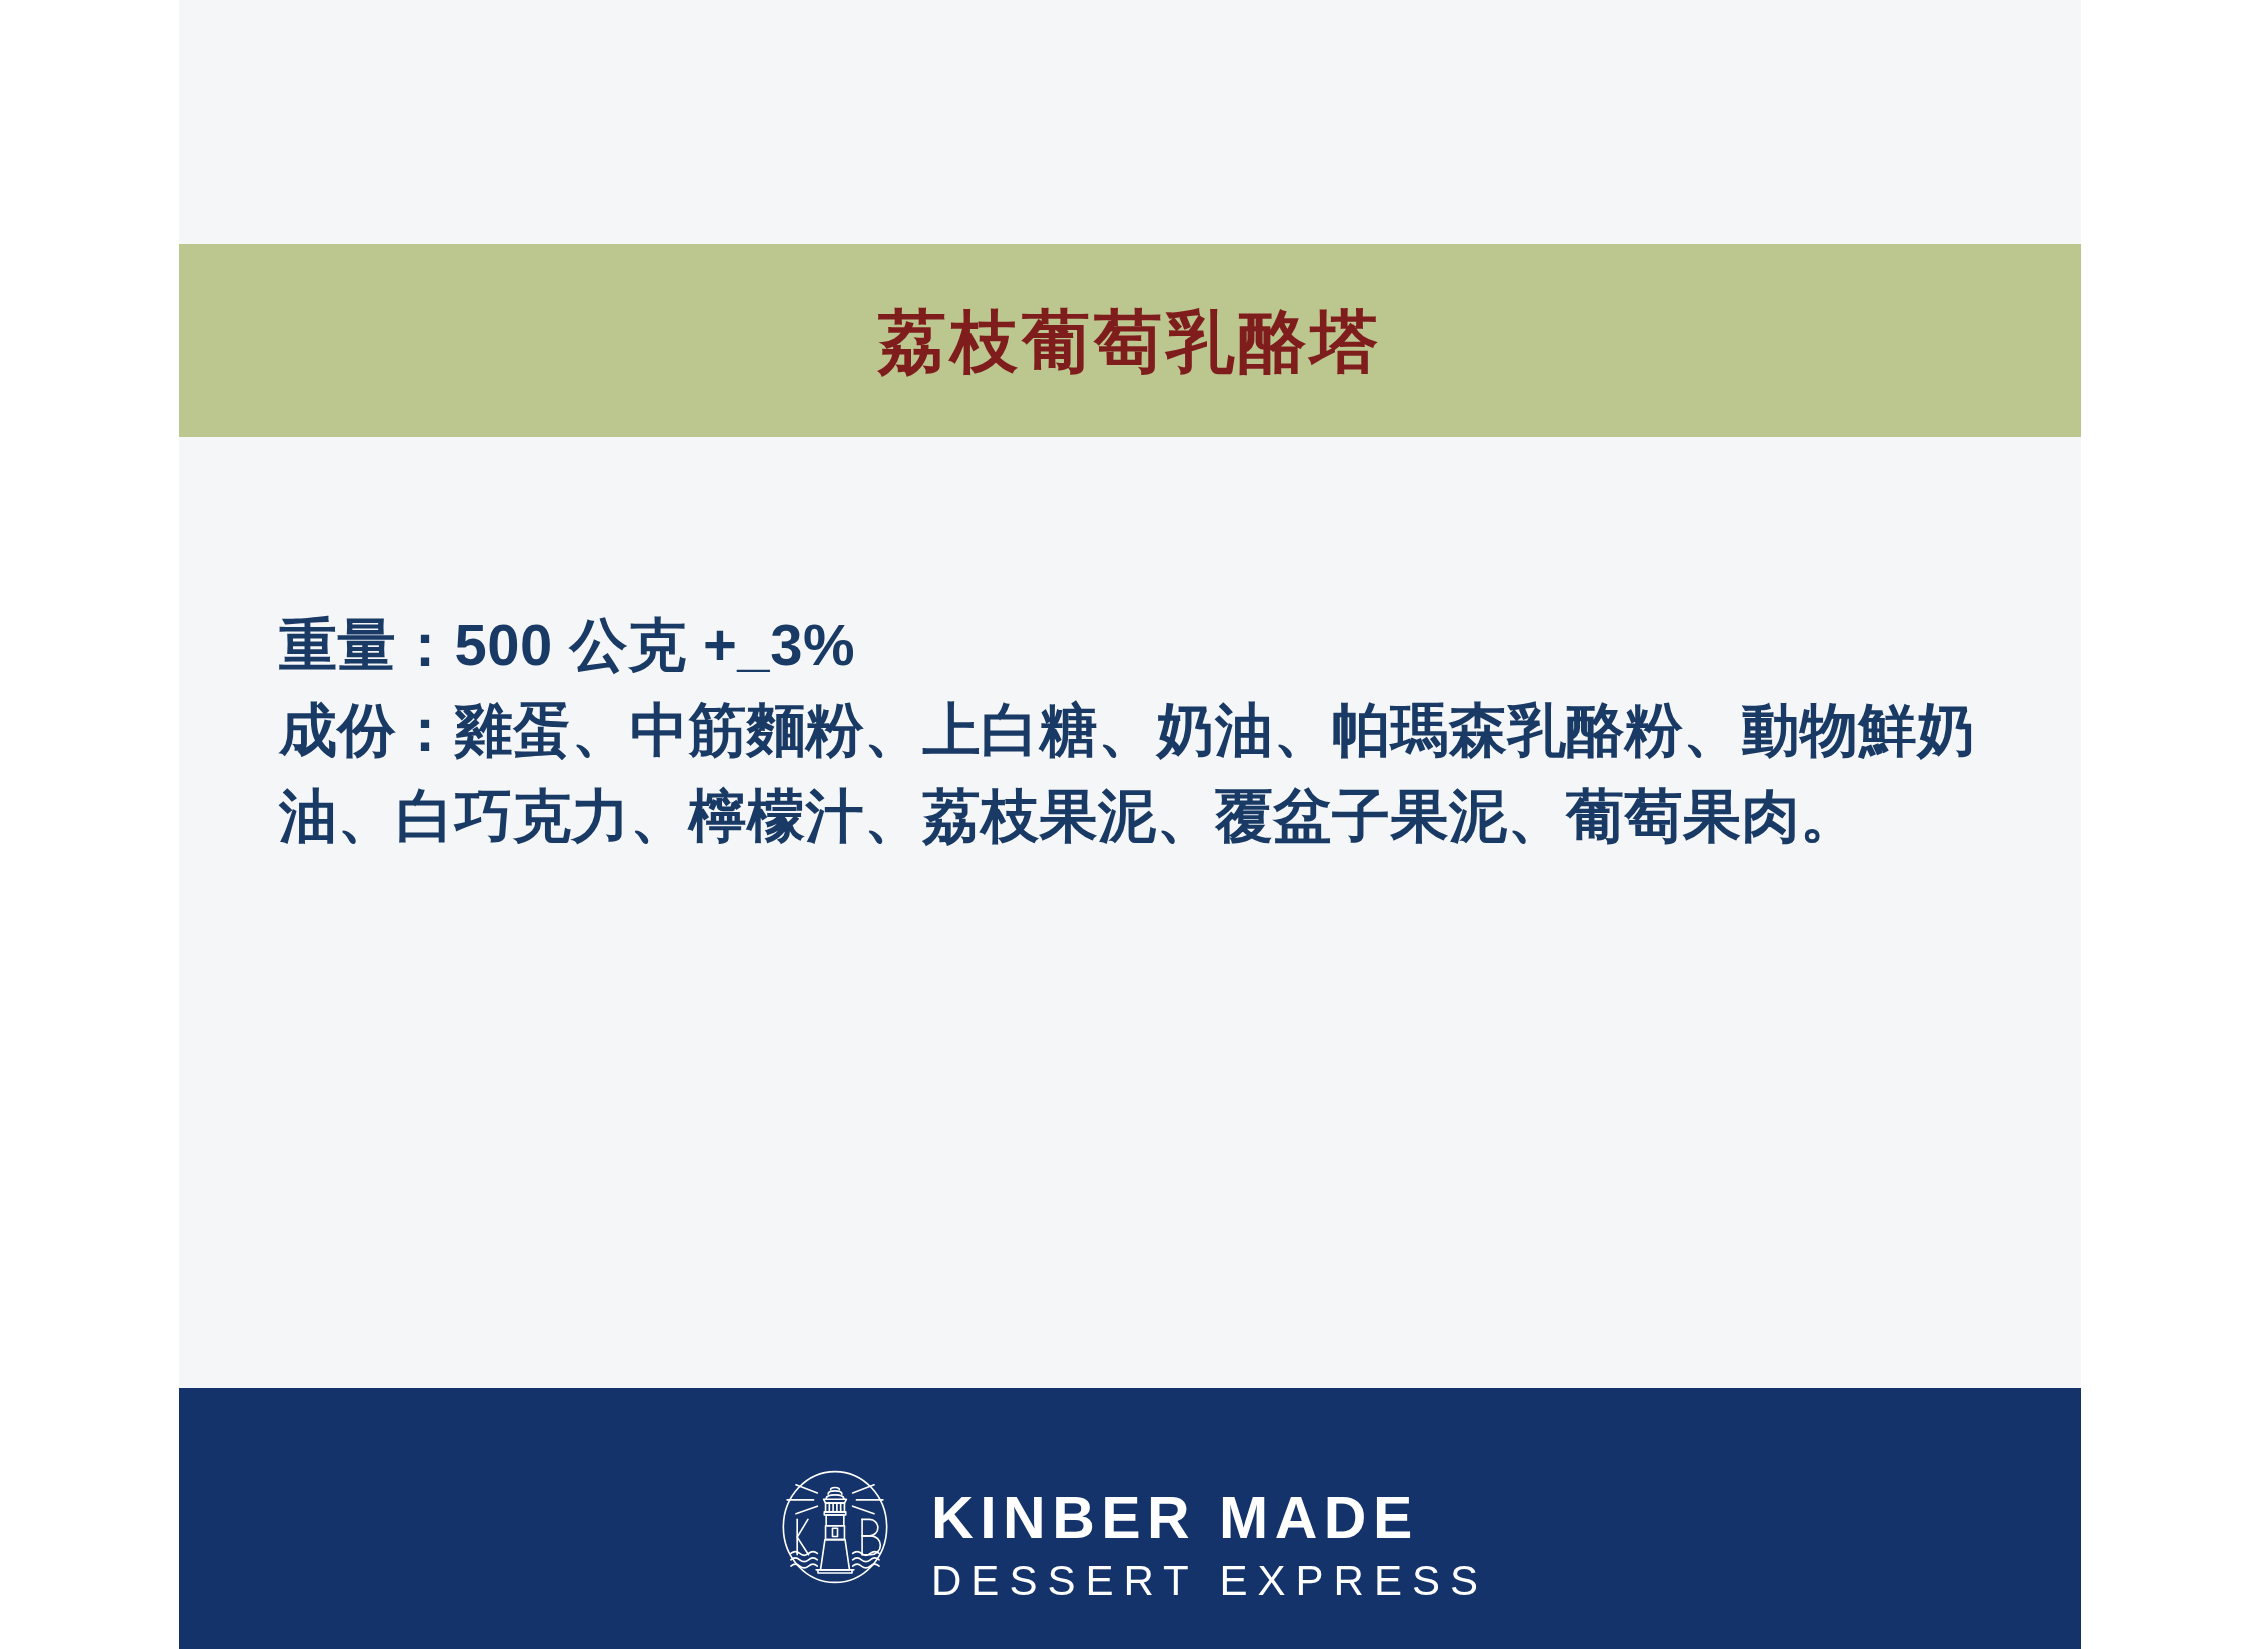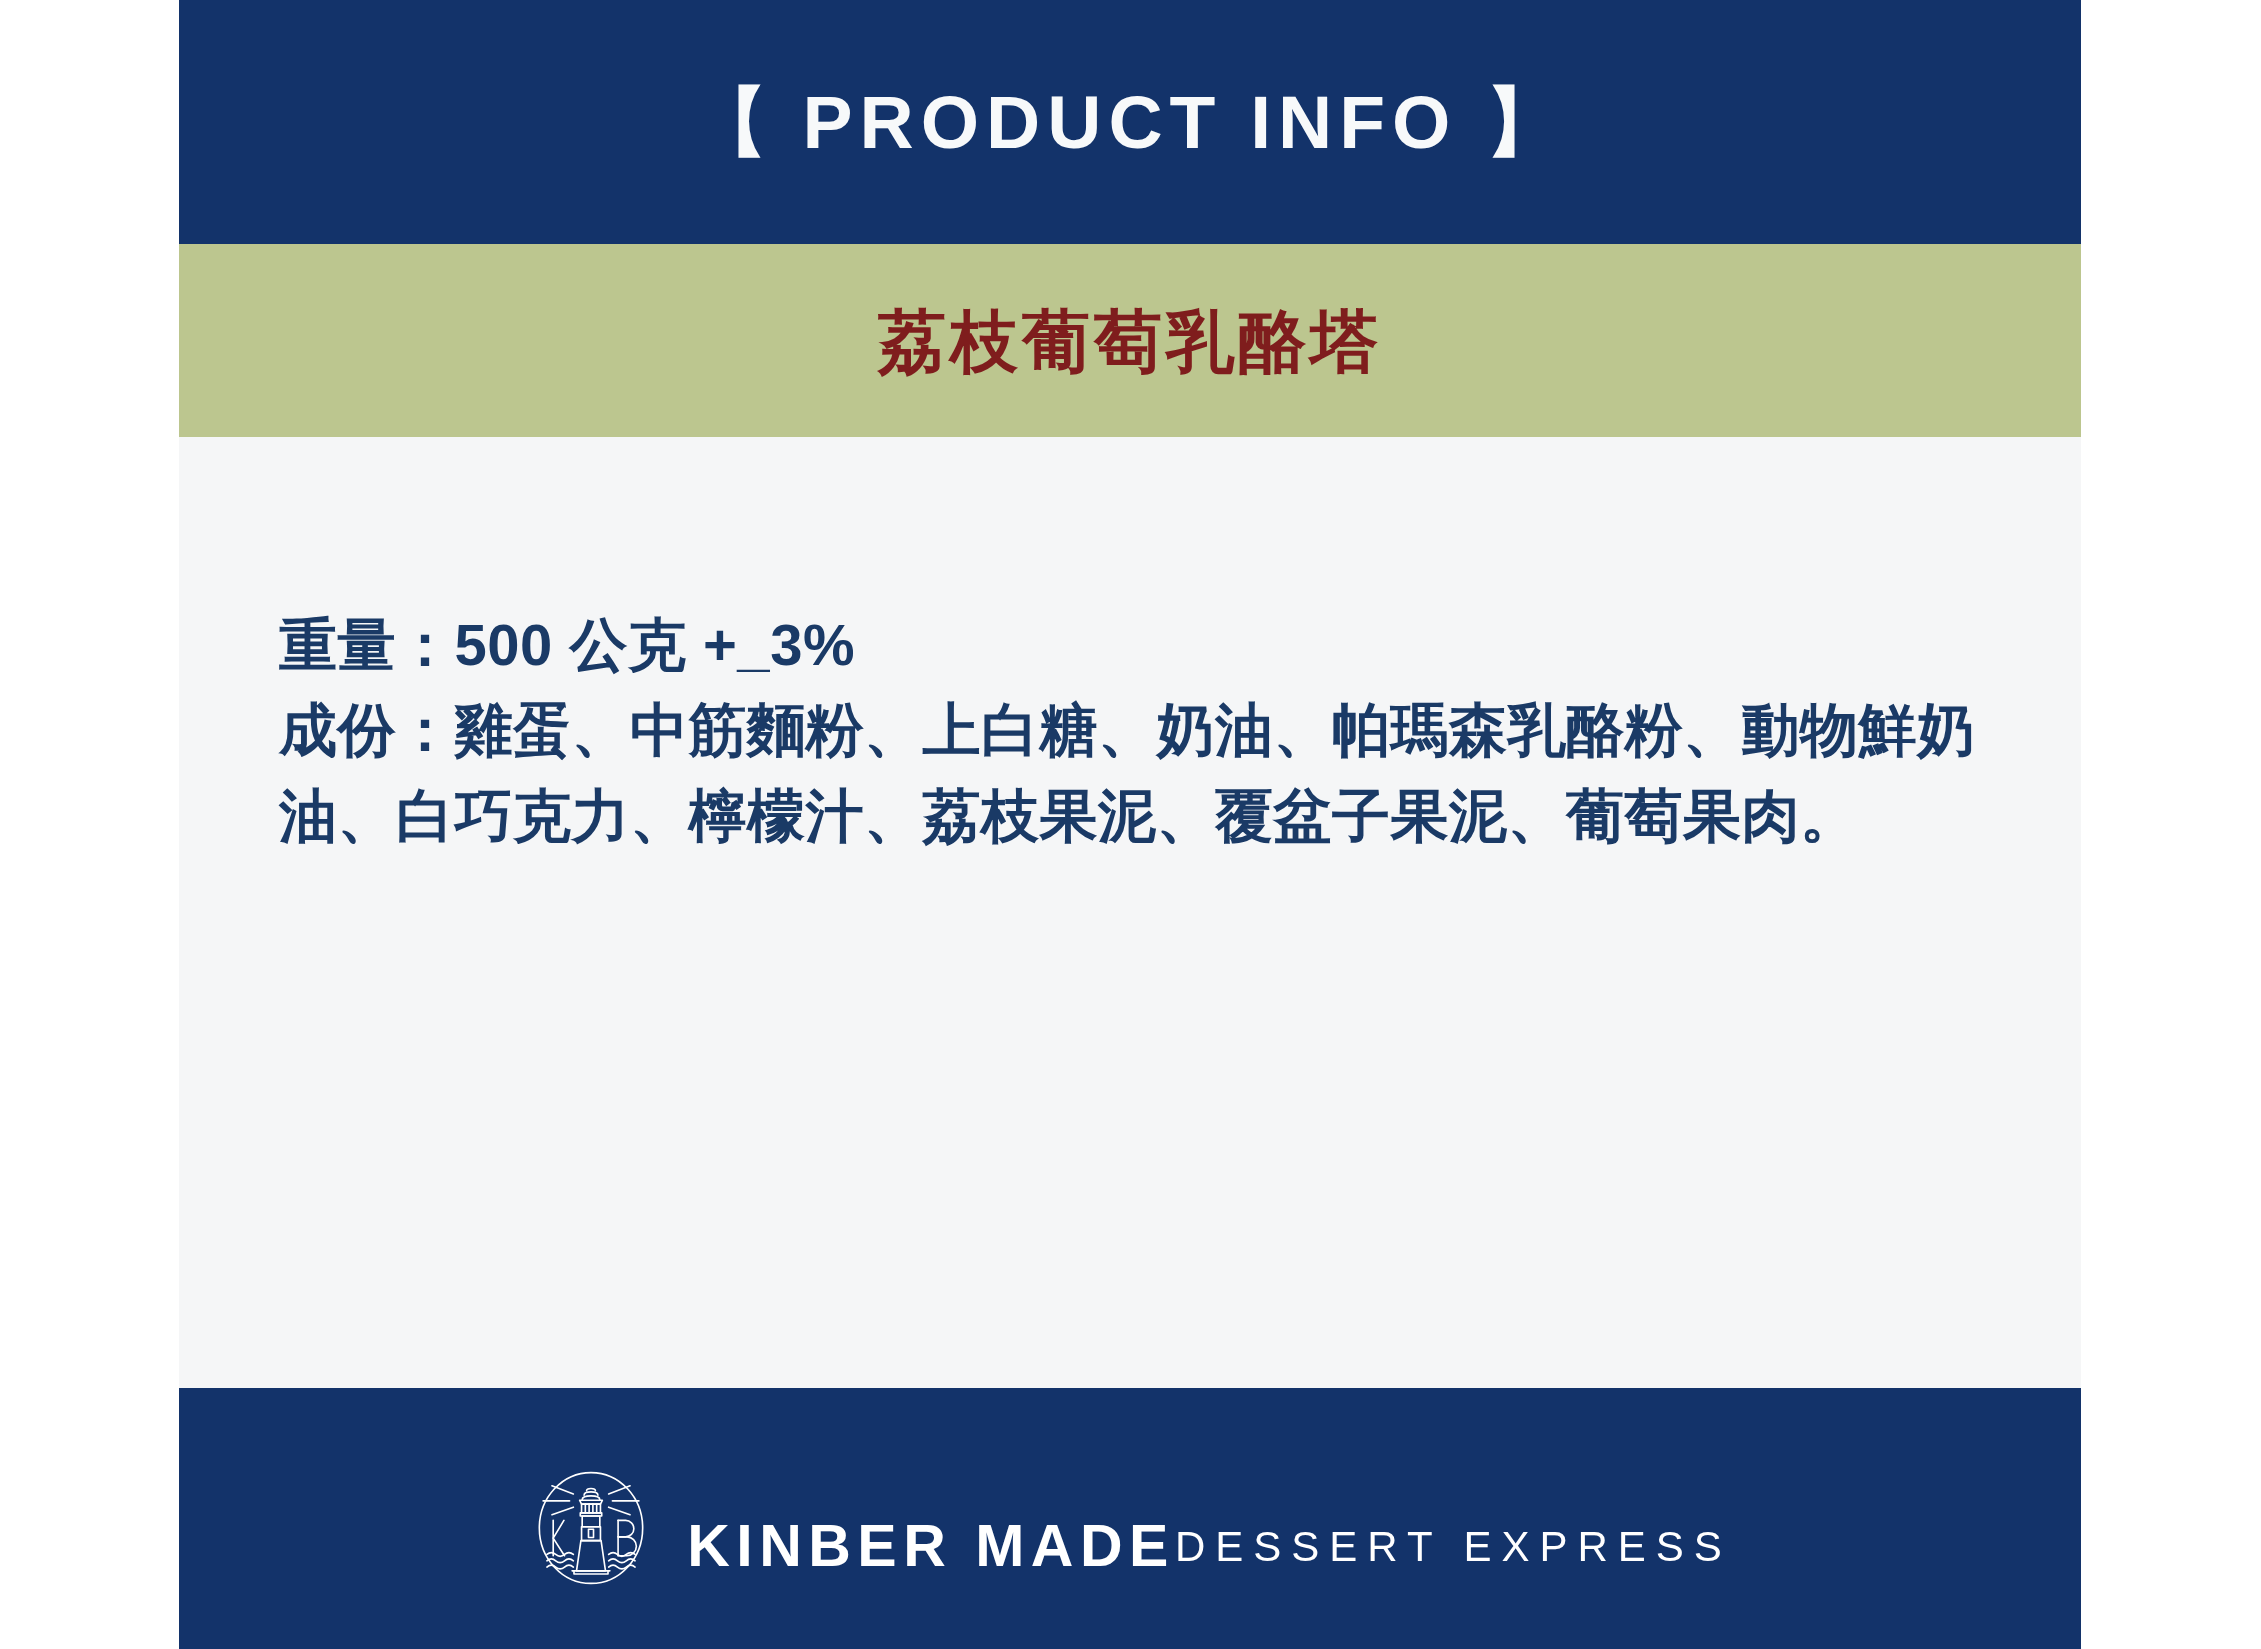--- a/index.html
+++ b/index.html
@@ -109,21 +109,21 @@
   }
   .brand {
     display: flex;
     align-items: center;
     gap: 33px;
     transform: translateY(9px);
   }
   .brand-emblem { width: 126px; height: 126px; display: block; }
   .brand-words {
     display: flex;
-    flex-direction: row;
+    flex-direction: column;
     justify-content: flex-start;
     margin-top: 38px;
   }
   .brand-name {
     color: #ffffff;
     font-size: 59px;
     font-weight: 700;
     letter-spacing: 6.5px;
     line-height: 1.06;
     white-space: nowrap;
@@ -140,23 +140,20 @@
     font-family: "Liberation Sans", sans-serif;
   }
 </style>
 </head>
 <body>
 
 <div id="page">
 
   <div class="card">
 
-    <div class="header-band">
-      <div class="header-title">【 PRODUCT INFO 】</div>
-    </div>
 
     <div class="title-band">
       <div class="product-title">荔枝葡萄乳酪塔</div>
     </div>
 
     <div class="body-area">
       <div class="spec-lines">
         <div class="spec-line">重量：500 公克 +_3%</div>
         <div class="spec-line wrap">成份：雞蛋、中筋麵粉、上白糖、奶油、帕瑪森乳酪粉、動物鮮奶油、白巧克力、檸檬汁、荔枝果泥、覆盆子果泥、葡萄果肉。</div>
       </div>

